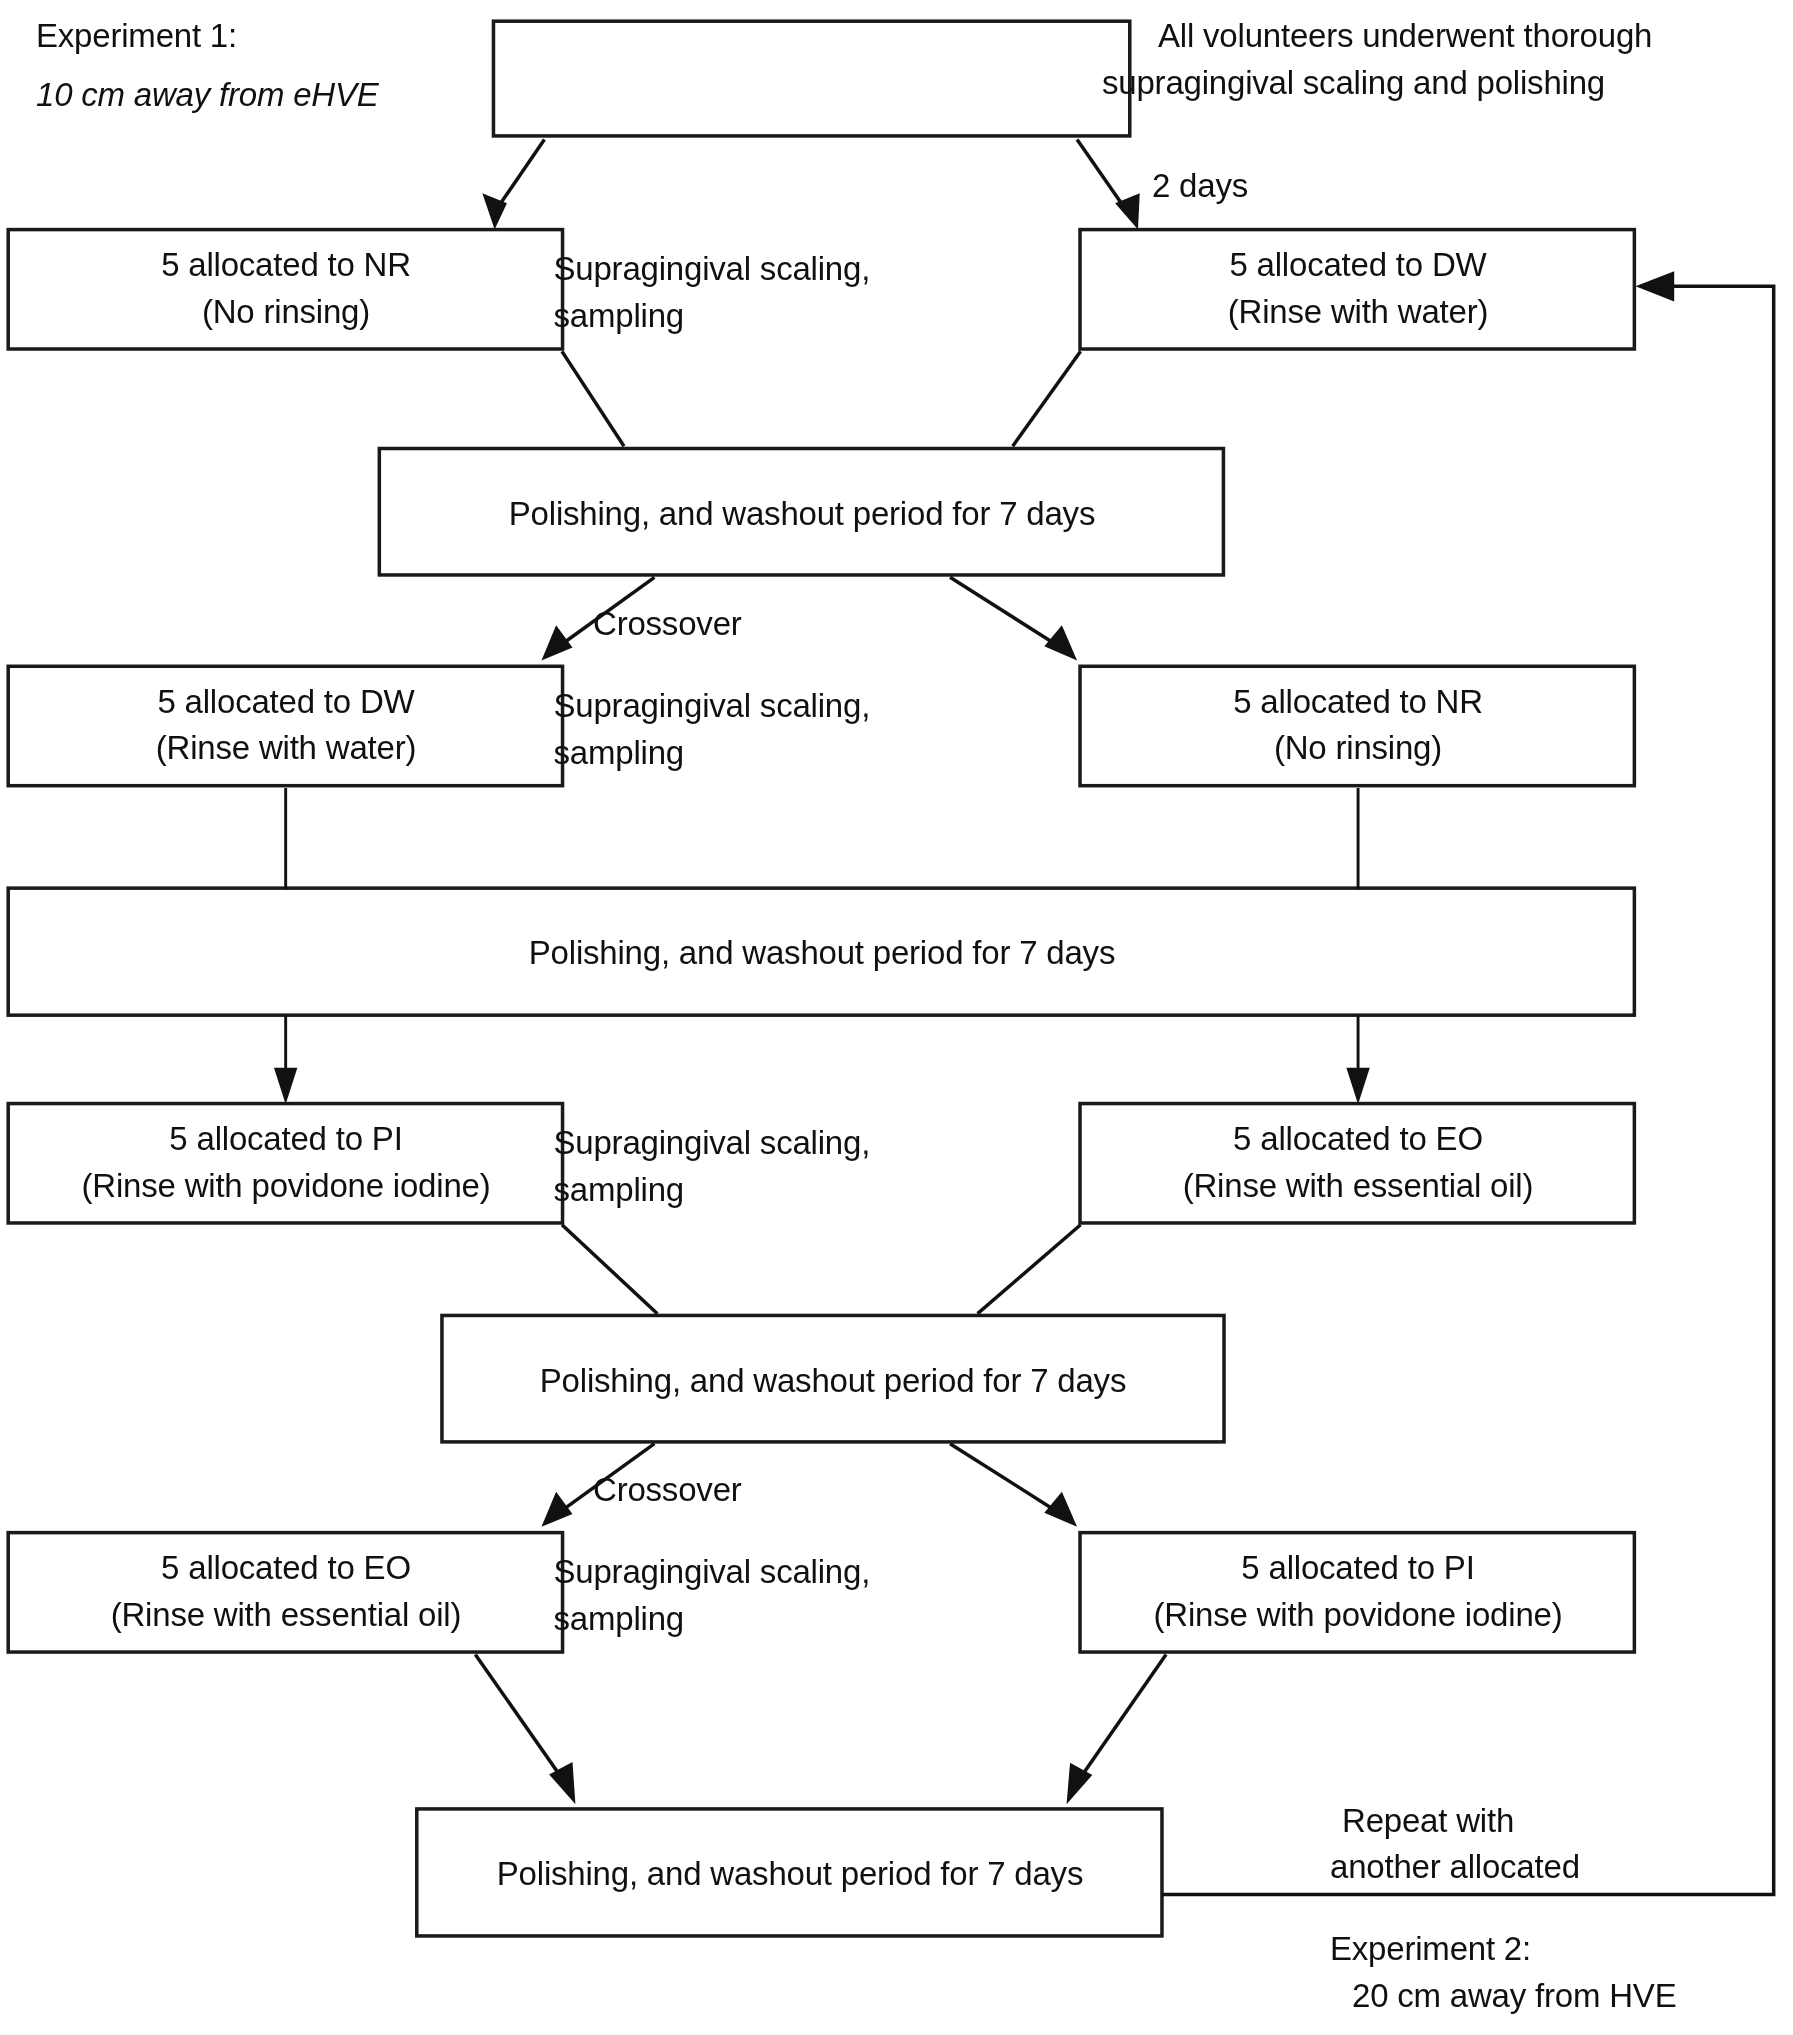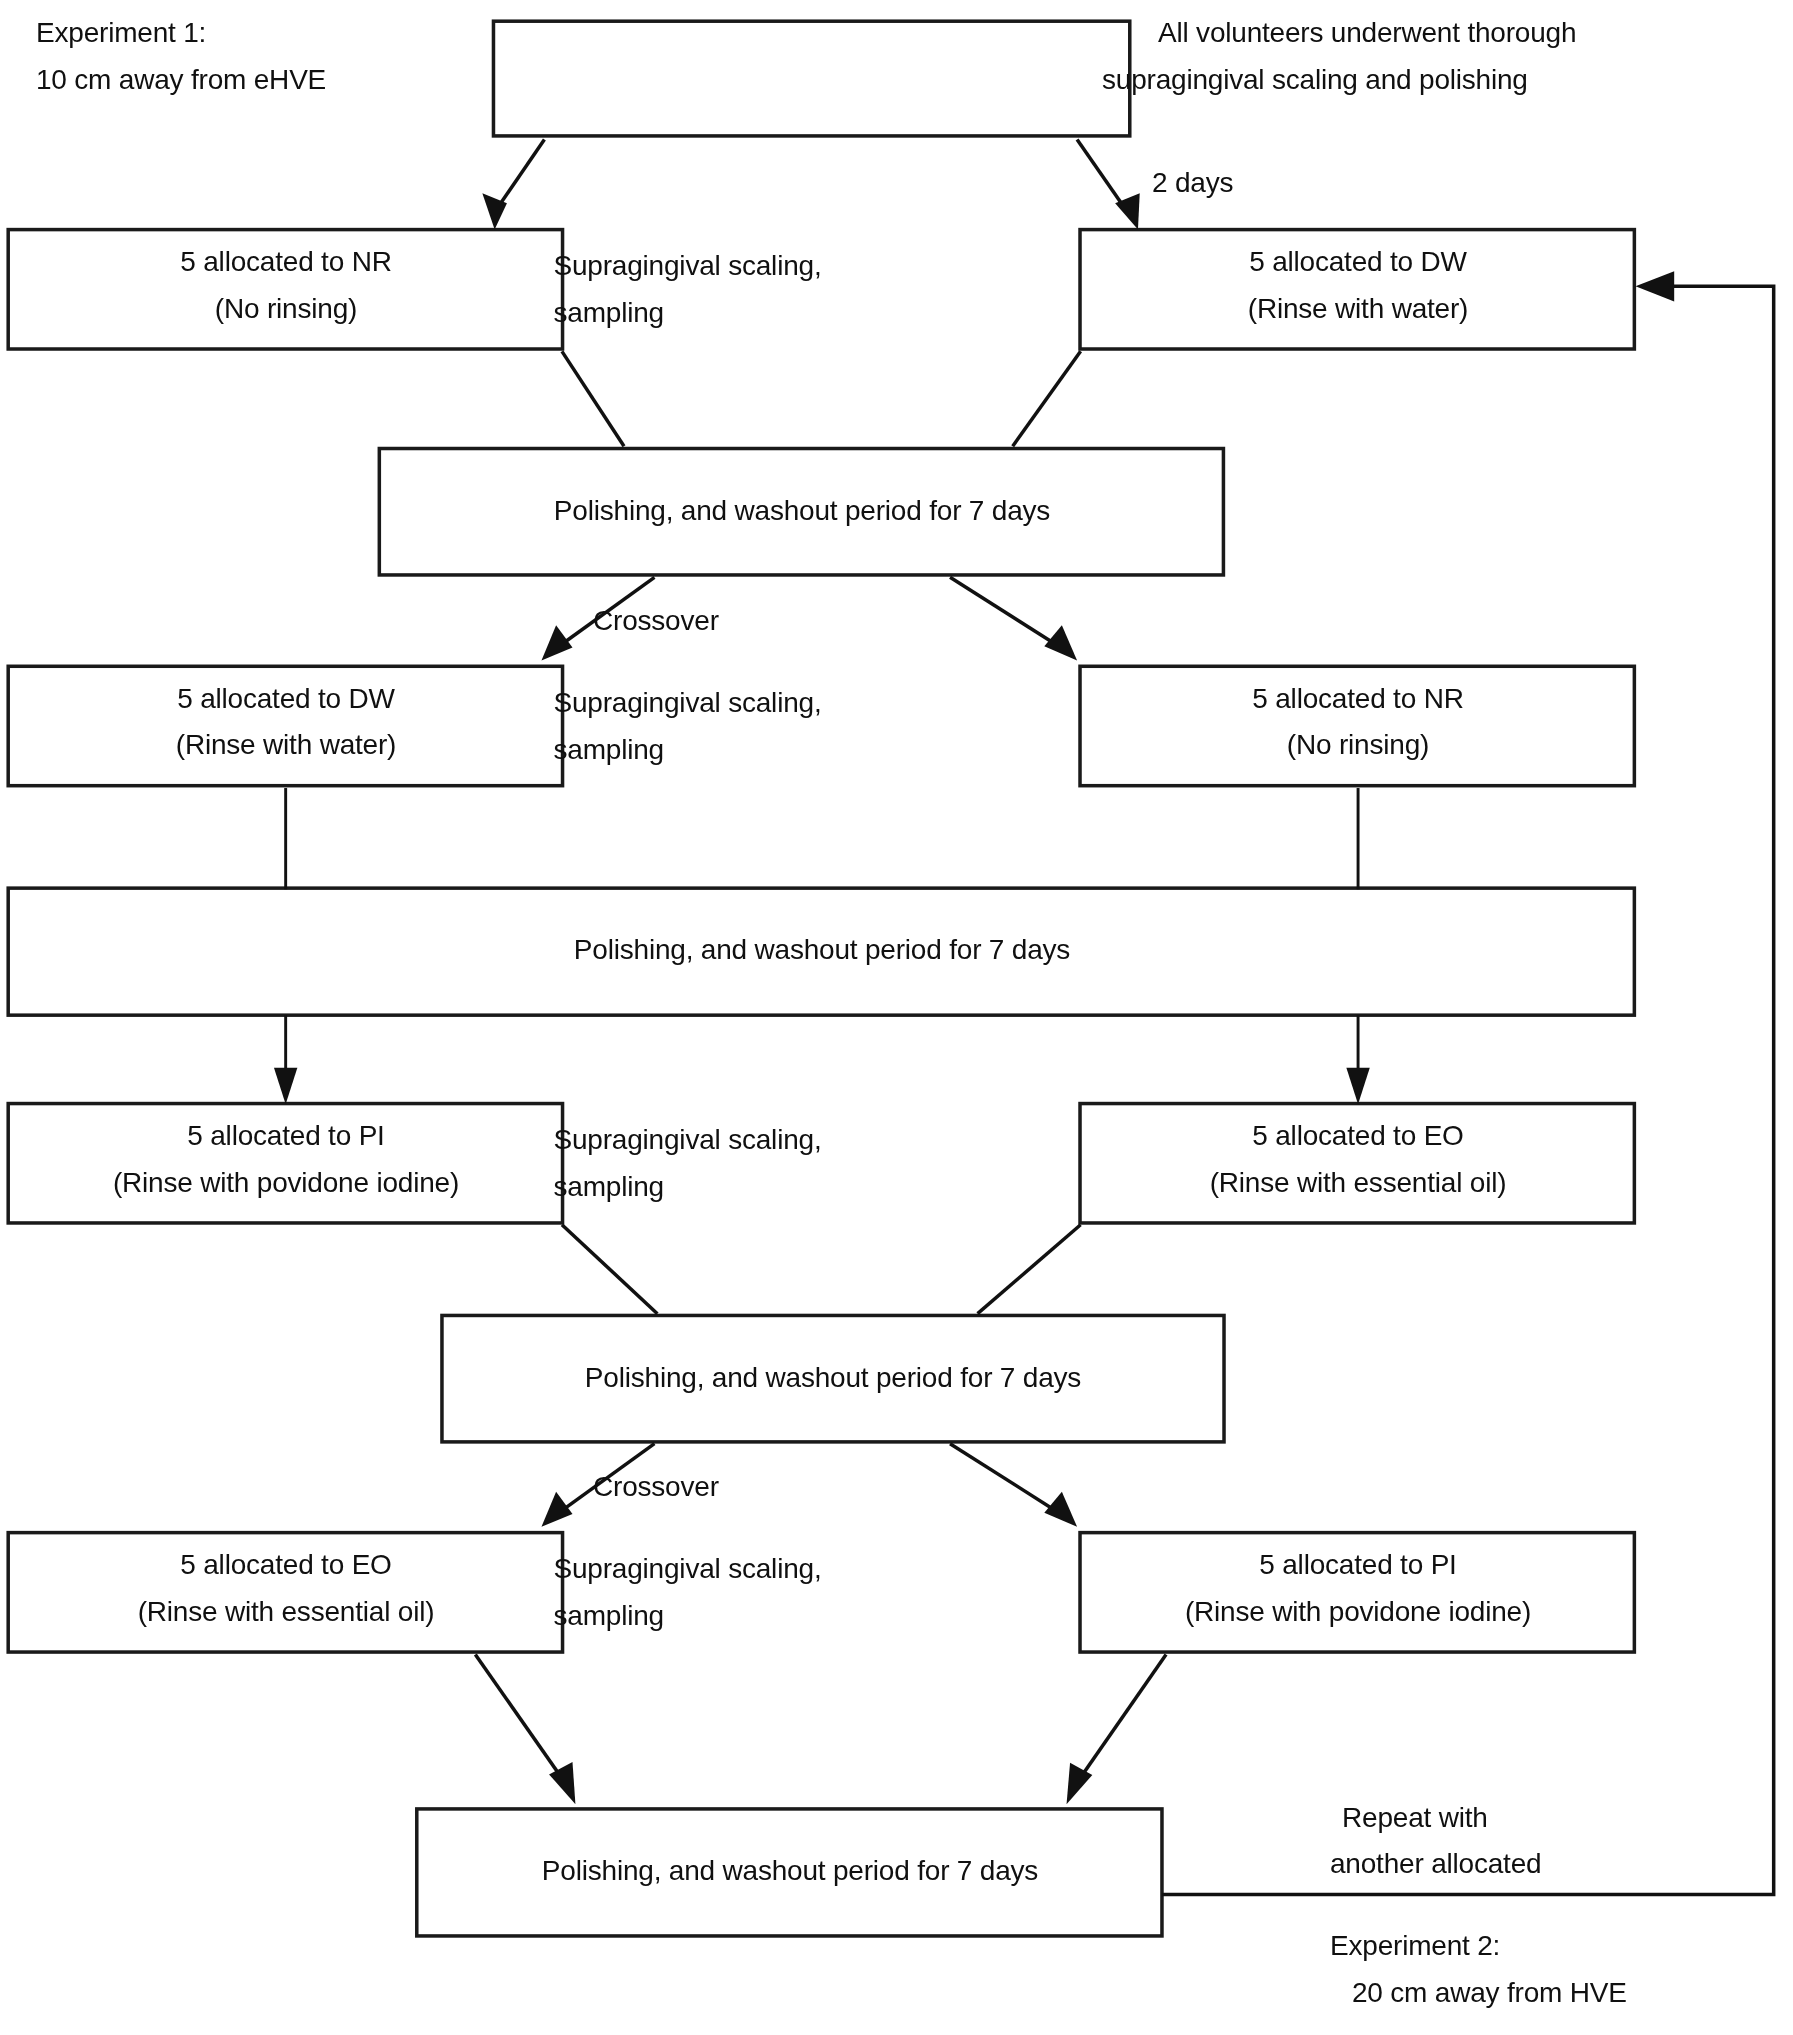--- a/index.html
+++ b/index.html
@@ -42,21 +42,21 @@
     fill: none;
   }
   .arrow-head {
     fill: #111111;
     stroke: none;
   }
   .flow-text {
     position: absolute;
     font-family: "Liberation Sans", sans-serif;
     color: #101010;
-    font-size: 28px;
+    font-size: 33px;
     line-height: 1.42;
     white-space: pre;
     letter-spacing: -0.2px;
   }
   .box-label {
     text-align: center;
     transform: translateX(-50%);
   }
   .free-label {
     text-align: left;
@@ -163,21 +163,21 @@
 
     <g>
       <path class="edge-line" d="M 1985 3236 L 3030 3236 L 3030 489 L 2830 489"></path>
       <polygon class="arrow-head" points="2794,489 2860,463 2860,515"></polygon>
     </g>
 
   </svg>
 
 
   <div class="flow-text free-label" style="left:36px; top:13px; width:433px;">Experiment 1:</div>
-  <div class="flow-text free-label" style="left:36px; top:60px; width:433px;">10 cm away from eHVE</div>
+  <div class="flow-text free-label" style="left:36px; top:72px; width:433px;font-style:italic;">10 cm away from eHVE</div>
 
   <div class="flow-text free-label" style="left:1158px; top:13px; width:621px;">All volunteers underwent thorough</div>
   <div class="flow-text free-label" style="left:1102px; top:60px; width:621px;">supragingival scaling and polishing</div>
   <div class="flow-text free-label" style="left:1152px; top:163px; width:246px;">2 days</div>
 
   <div class="flow-text box-label" style="left:286px; top:242px; width:545px;">5 allocated to NR</div>
   <div class="flow-text box-label" style="left:286px; top:289px; width:545px;">(No rinsing)</div>
 
   <div class="flow-text box-label" style="left:1358px; top:242px; width:545px;">5 allocated to DW</div>
   <div class="flow-text box-label" style="left:1358px; top:289px; width:545px;">(Rinse with water)</div>

